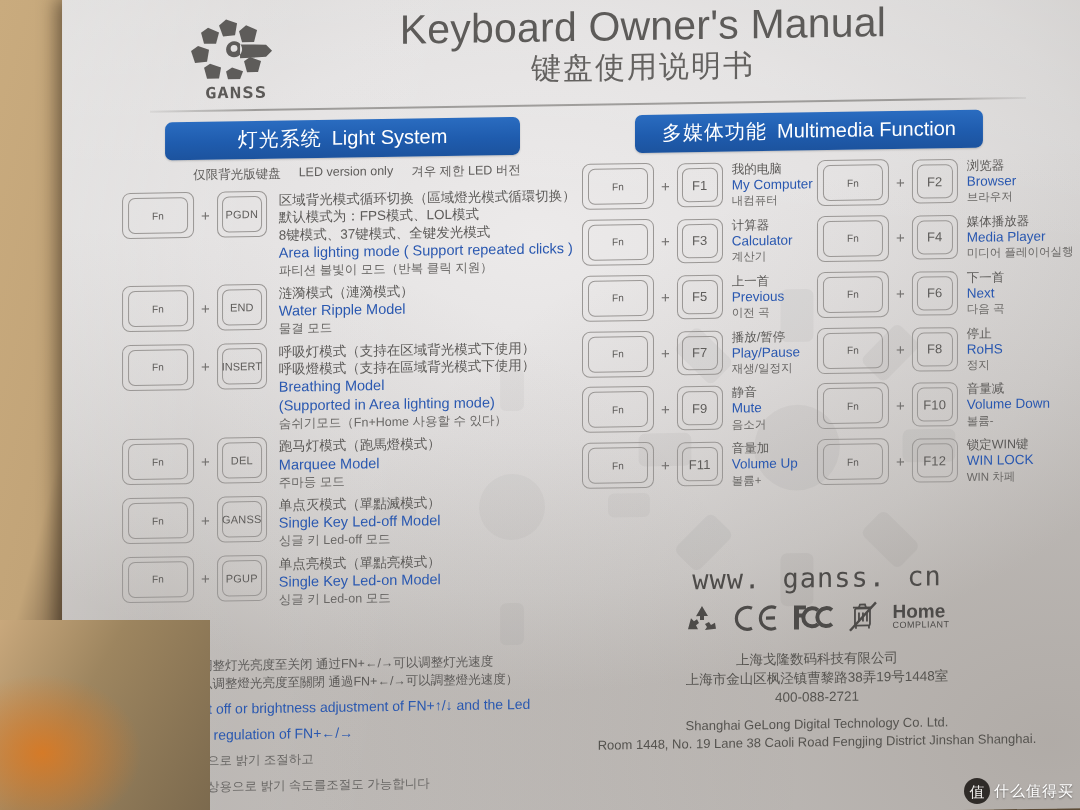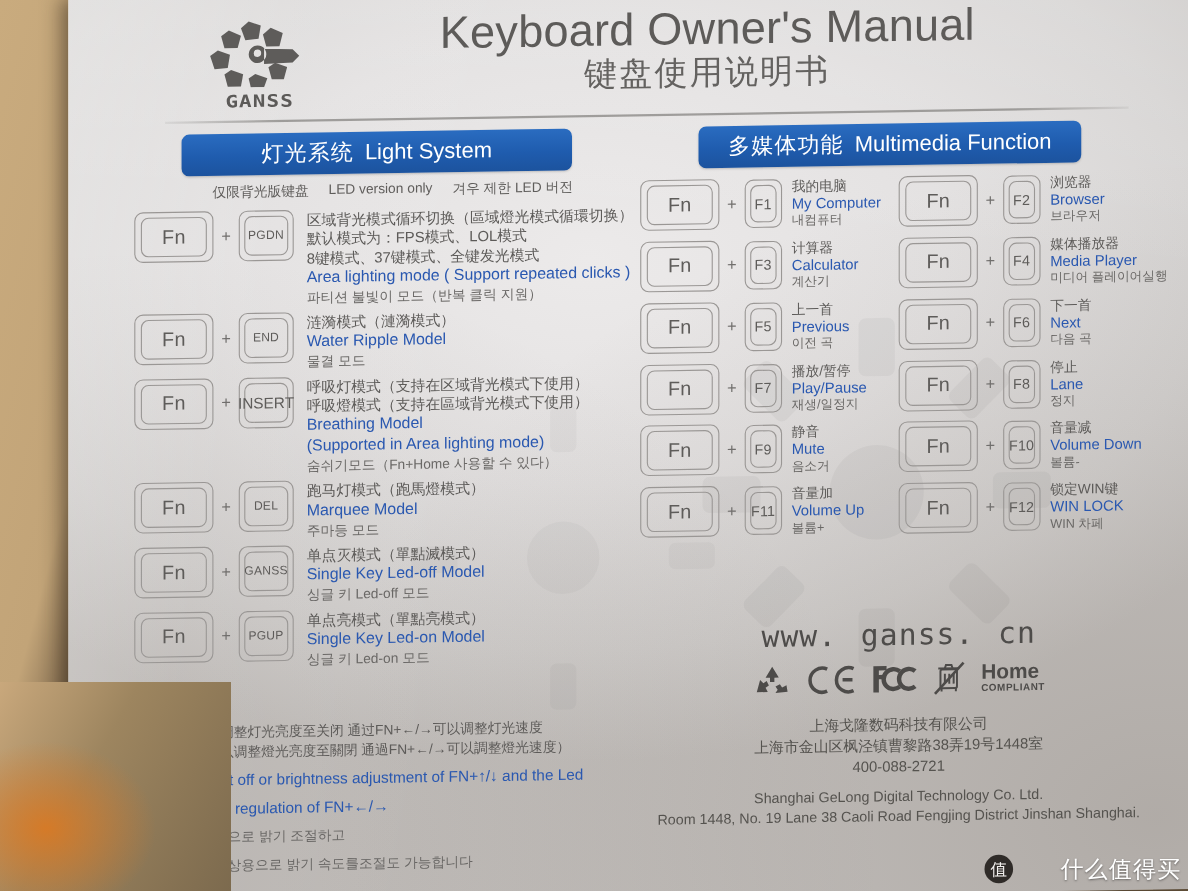--- a/index.html
+++ b/index.html
@@ -125,25 +125,25 @@
     background: transparent;
     display: flex; align-items: center; justify-content: center;
   }
   .keycap .inner {
     border: 1.3px solid #9a9795; border-radius: 7px;
     display: flex; align-items: center; justify-content: center;
     font-size: 12.5px; color: #5e5c5a; letter-spacing: .2px;
     width: 100%; height: 100%;
   }
   .k-fn .outer { width: 72px; height: 46px; padding: 4px 5px; }
-  .k-fn .inner { font-size: 18px; }
+  .k-fn .inner { font-size: 10px; }
   .k-mod .outer { width: 50px; height: 46px; padding: 4px 4px; }
   .k-mod .inner { font-size: 11px; }
-  .k-mod.k-wide .inner { font-size: 14px; letter-spacing: 0; }
-  .k-fkey .outer { width: 34px; height: 44px; padding: 4px; }
+  .k-mod.k-wide .inner { font-size: 11px; letter-spacing: 0; }
+  .k-fkey .outer { width: 46px; height: 44px; padding: 4px; }
   .k-fkey .inner { font-size: 13px; }
   .plus { font-size: 15px; color: #706e6c; padding: 0 7px; }
 
   .desc { padding-left: 12px; padding-top: 1px; }
   .d-cn { font-size: 13.5px; color: #5d5b59; line-height: 1.28; white-space: nowrap; }
   .d-en { font-size: 14.5px; color: #2a58b0; line-height: 1.3; white-space: nowrap; }
   .d-kr { font-size: 12.5px; color: #6a6866; line-height: 1.32; white-space: nowrap; }
 
   
   #media-grid { display: flex; flex-wrap: wrap; margin-top: 10px; width: 470px; }
@@ -182,23 +182,22 @@
     display: flex; align-items: center; gap: 4px;
     z-index: 40;
   }
   #smzdm-badge {
     width: 26px; height: 26px; border-radius: 50%;
     background: #2f2b28; color: #f2f0ee;
     display: flex; align-items: center; justify-content: center;
     font-size: 15px; line-height: 1;
   }
   #smzdm-text {
-    font-size: 21px; color: #ffffff; letter-spacing: 1px;
+    font-size: 15px; color: #ffffff; letter-spacing: 1px;
     text-shadow: 0 1px 2px rgba(0,0,0,.45);
-    margin-left: 39px;
   }
 </style>
 </head>
 <body>
 
 <div id="scene">
   <div id="cardboard-bottom"></div>
 
   <div id="paper">
 
@@ -550,21 +549,21 @@
                 </div>
                 <span class="plus">+</span>
                 <div class="keycap k-fkey">
                   <div class="outer">
                     <div class="inner">F8</div>
                   </div>
                 </div>
               </div>
               <div class="desc">
                 <div class="d-cn">停止</div>
-                <div class="d-en">Lane</div>
+                <div class="d-en">RoHS</div>
                 <div class="d-kr">정지</div>
               </div>
             </div>
             <div class="mrow">
               <div class="combo">
                 <div class="keycap k-fn">
                   <div class="outer">
                     <div class="inner">Fn</div>
                   </div>
                 </div>
@@ -685,21 +684,21 @@
               <rect x="7" y="8" width="15" height="17" rx="1.5"></rect>
               <path d="M5 7 h19"></path>
               <path d="M11 7 l1-3 h5 l1 3"></path>
               <path d="M11 12 v9 M15 12 v9 M19 12 v9"></path>
               <path d="M8 25 v3 M21 25 v3"></path>
               <path d="M2 30 L28 2" stroke-width="2.4"></path>
             </g>
           </svg>
           <div style="text-align:left;line-height:1;">
             <div style="font-size:19px;font-weight:700;color:#4d4b49;">Home</div>
-            <div style="font-size:9px;font-weight:700;letter-spacing:.5px;color:#4d4b49;">COMPLIANT</div>
+            <div style="font-size:9px;font-weight:400;letter-spacing:.5px;color:#4d4b49;">COMPLIANT</div>
           </div>
         </div>
 
         <div id="company">
           <div class="c-cn">上海戈隆数码科技有限公司</div>
           <div class="c-cn">上海市金山区枫泾镇曹黎路38弄19号1448室</div>
           <div class="c-tel">400-088-2721</div>
           <div class="gap"></div>
           <div class="c-en">Shanghai GeLong Digital Technology Co. Ltd.</div>
           <div class="c-en">Room 1448, No. 19 Lane 38 Caoli Road Fengjing District Jinshan Shanghai.</div>

